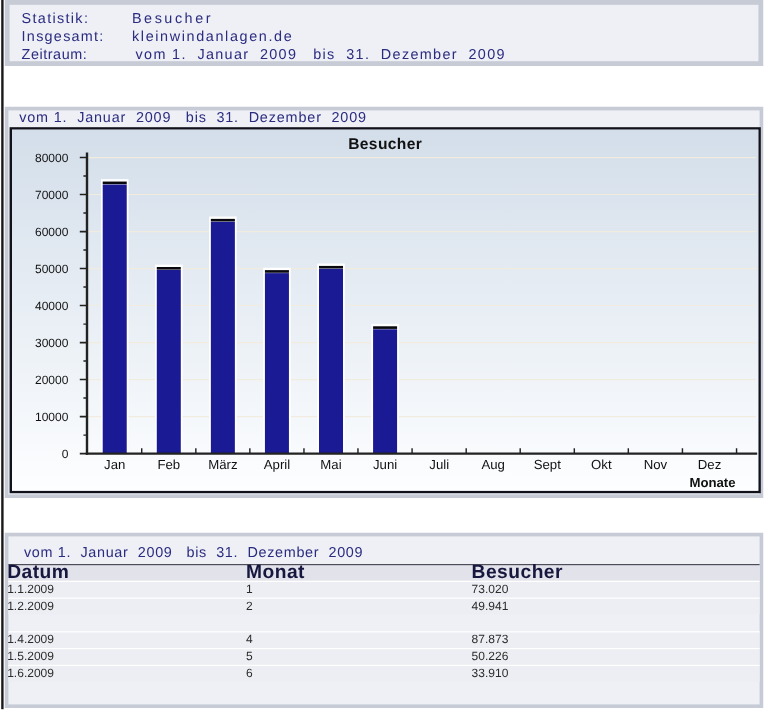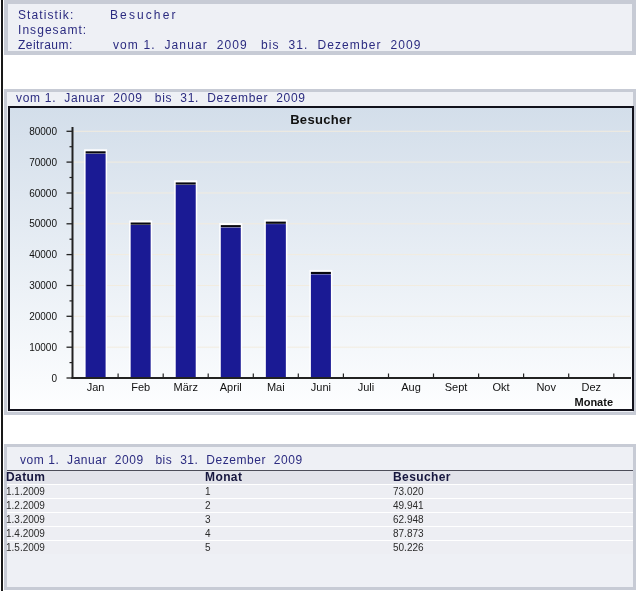--- a/index.html
+++ b/index.html
@@ -11,21 +11,21 @@
 <div id="page">
 <div style="position:absolute;left:1px;top:0;width:2px;height:591px;background:#191919"></div>
 
 <div class="box" style="top:0;height:55px;border-width:4px">
   <div class="navy" style="position:absolute;left:10px;top:3.5px;font-size:12px;line-height:15.4px">
     <span style="letter-spacing:1.1px">Statistik:</span><br>
     <span style="letter-spacing:1.05px">Insgesamt:</span><br>
     <span style="letter-spacing:0.45px">Zeitraum:</span></div>
   <div class="navy" style="position:absolute;left:102px;top:3.5px;font-size:12px;line-height:15.4px">
     <span style="letter-spacing:2.1px">Besucher</span><br>
-    <br>
+    <span style="letter-spacing:1.35px">kleinwindanlagen.de</span><br>
     <span style="letter-spacing:1.1px;margin-left:3px">vom 1.&nbsp; Januar&nbsp; 2009&nbsp;&nbsp; bis&nbsp; 31.&nbsp; Dezember&nbsp; 2009</span></div>
 </div>
 
 <div class="box" style="top:89px;height:326px">
   <div class="navy" style="position:absolute;left:9px;top:-1px;font-size:12px;letter-spacing:0.7px">vom 1.&nbsp; Januar&nbsp; 2009&nbsp;&nbsp; bis&nbsp; 31.&nbsp; Dezember&nbsp; 2009</div>
   <div style="position:absolute;left:1px;top:14px;width:626px;height:305px;border:2px solid #12121c;box-sizing:border-box">
 <svg width="622" height="301" viewBox="0 0 622 301" style="position:absolute;left:0;top:0;font-family:'Liberation Sans',sans-serif">
 <defs>
             <linearGradient id="bg" x1="0" y1="0" x2="0" y2="1">
               <stop offset="0" stop-color="#d3deea"></stop>
@@ -112,44 +112,44 @@
 <text x="536.2" y="283.2" font-size="11" fill="#111" text-anchor="middle">Nov</text>
 <text x="581.3" y="283.2" font-size="11" fill="#111" text-anchor="middle">Dez</text>
 <text x="603" y="297.5" font-size="11" font-weight="bold" fill="#111" text-anchor="end">Monate</text>
 <text x="311" y="16" font-size="13" font-weight="bold" fill="#111" text-anchor="middle" style="letter-spacing:0.3px">Besucher</text>
 </svg>
   </div>
 </div>
 
 <div class="box" style="top:444px;height:146px">
   <div class="navy" style="position:absolute;left:13px;top:6px;font-size:12px;letter-spacing:0.55px">vom 1.&nbsp; Januar&nbsp; 2009&nbsp;&nbsp; bis&nbsp; 31.&nbsp; Dezember&nbsp; 2009</div>
-  <div style="position:absolute;left:0;top:23px;width:626px;height:14px;background:#e2e3ea;border-top:1px solid #4d4d59;box-sizing:border-box;font-weight:bold;font-size:12px;line-height:13px;color:#16163e;letter-spacing:0.4px">
+  <div style="position:absolute;left:0;top:23px;width:626px;height:14px;background:#e2e3ea;border-top:1px solid #4d4d59;box-sizing:border-box;font-weight:bold;font-size:16px;line-height:13px;color:#16163e;letter-spacing:0.4px">
     <span style="position:absolute;left:-1px">Datum</span>
     <span style="position:absolute;left:198px">Monat</span>
     <span style="position:absolute;left:386px">Besucher</span>
   </div>
 <div style="position:absolute;left:0;top:37px;width:626px;height:14px;background:#edeef3;border-top:1px solid #ffffff;box-sizing:border-box;color:#2b2b2b;font-size:10px;line-height:13px">
         <span style="position:absolute;left:-1px">1.1.2009</span>
         <span style="position:absolute;left:198px">1</span>
         <span style="position:absolute;left:386px">73.020</span>
       </div>
 <div style="position:absolute;left:0;top:51px;width:626px;height:14px;background:#edeef3;border-top:1px solid #ffffff;box-sizing:border-box;color:#2b2b2b;font-size:10px;line-height:13px">
         <span style="position:absolute;left:-1px">1.2.2009</span>
         <span style="position:absolute;left:198px">2</span>
         <span style="position:absolute;left:386px">49.941</span>
       </div>
-<div style="position:absolute;left:0;top:65px;width:626px;height:14px;background:#edeef3;border-top:1px solid #ffffff;box-sizing:border-box;color:#2b2b2b;font-size:10px;line-height:13px">
-        <span style="position:absolute;left:-1px">1.3.2009</span>
-        <span style="position:absolute;left:198px">3</span>
-        <span style="position:absolute;left:386px">62.948</span>
-      </div>
 <div style="position:absolute;left:0;top:79px;width:626px;height:14px;background:#edeef3;border-top:1px solid #ffffff;box-sizing:border-box;color:#2b2b2b;font-size:10px;line-height:13px">
         <span style="position:absolute;left:-1px">1.4.2009</span>
         <span style="position:absolute;left:198px">4</span>
         <span style="position:absolute;left:386px">87.873</span>
       </div>
 <div style="position:absolute;left:0;top:93px;width:626px;height:14px;background:#edeef3;border-top:1px solid #ffffff;box-sizing:border-box;color:#2b2b2b;font-size:10px;line-height:13px">
         <span style="position:absolute;left:-1px">1.5.2009</span>
         <span style="position:absolute;left:198px">5</span>
         <span style="position:absolute;left:386px">50.226</span>
       </div>
+<div style="position:absolute;left:0;top:107px;width:626px;height:14px;background:#edeef3;border-top:1px solid #ffffff;box-sizing:border-box;color:#2b2b2b;font-size:10px;line-height:13px">
+        <span style="position:absolute;left:-1px">1.6.2009</span>
+        <span style="position:absolute;left:198px">6</span>
+        <span style="position:absolute;left:386px">33.910</span>
+      </div>
 </div>
 
 </div>
 </body></html>

